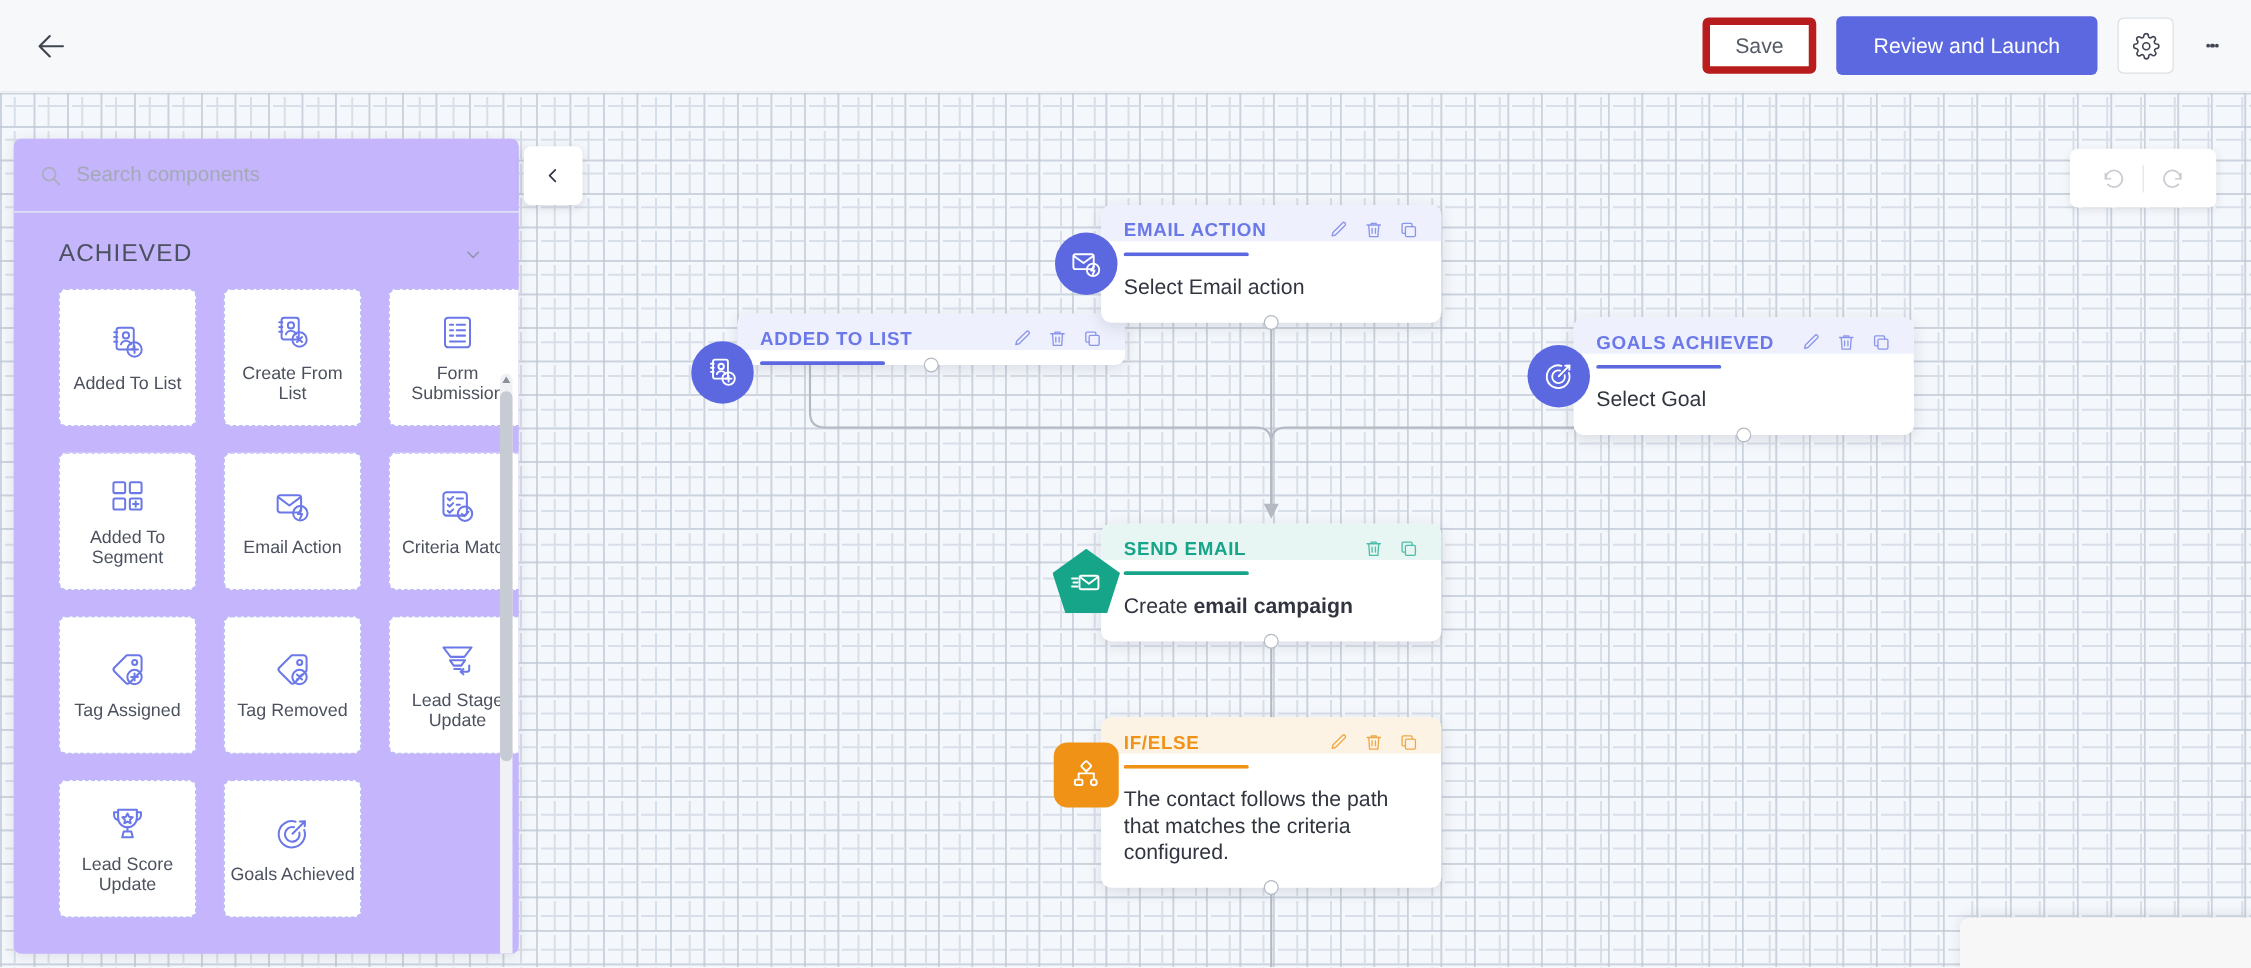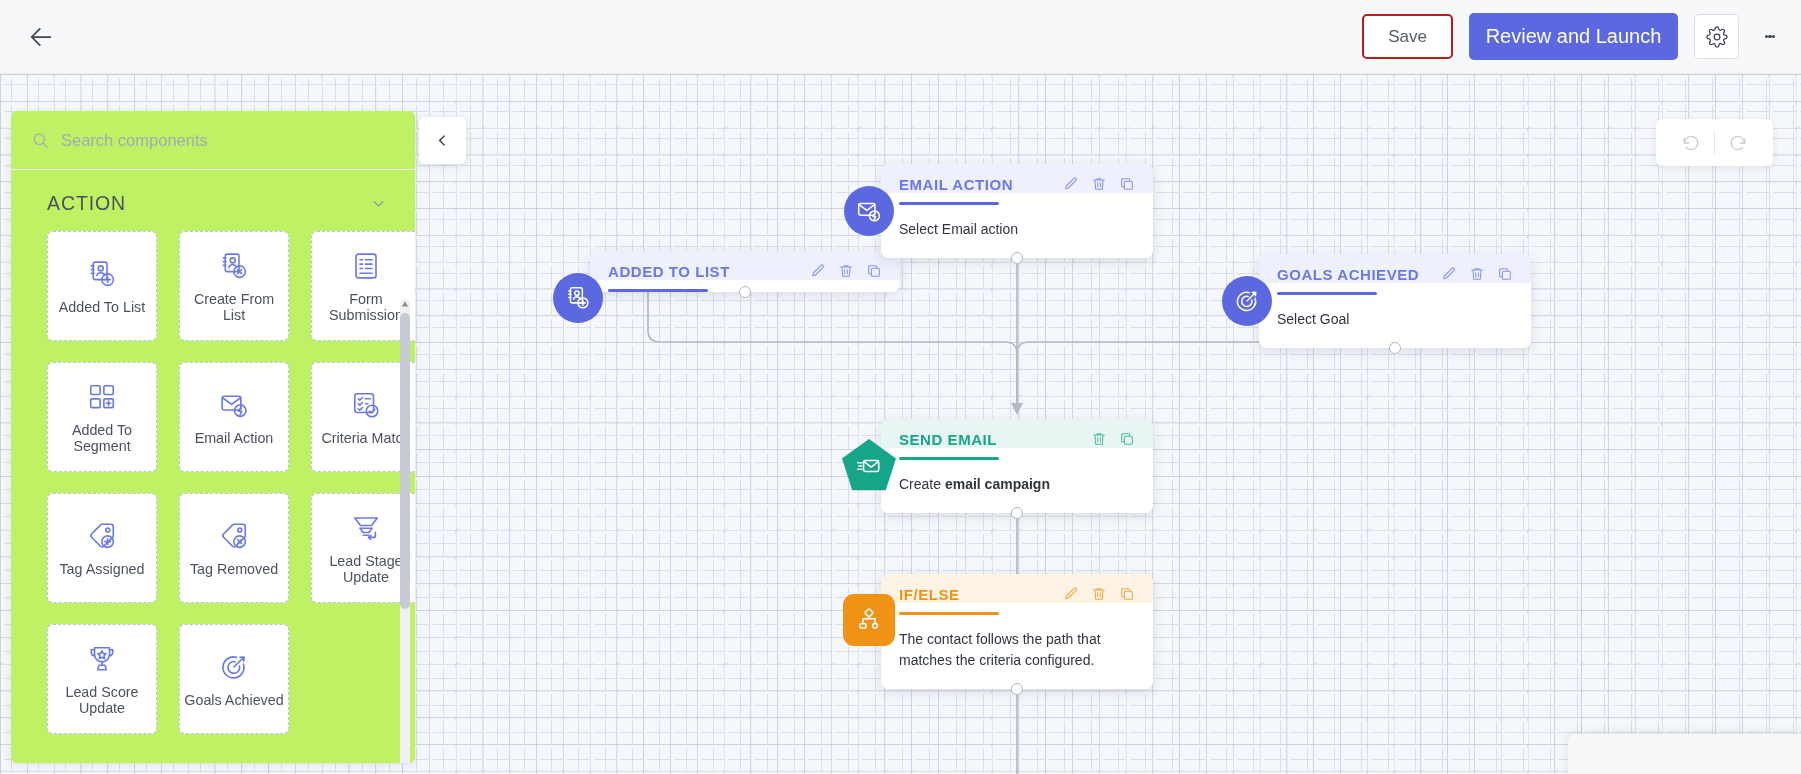--- a/index.html
+++ b/index.html
@@ -25,28 +25,28 @@
     font-size: 15.5px; color: #6c74e0; line-height: 19px; cursor: pointer;
   }
   .page-title {
     font-size: 25px; color: #2f3542; line-height: 32px; margin-top: 2px;
     letter-spacing: -0.1px;
   }
   .header-right {
     margin-left: auto; display: flex; align-items: center; gap: 16px; padding-right: 16px;
   }
   .btn-save {
-    min-width: 91px; height: 45px; background: #ffffff; border: 2px solid #b91c1c;
+    min-width: 91px; height: 45px; background: #ffffff; border: 6px solid #b91c1c;
     border-radius: 5px; font-size: 17px; color: #555b66; cursor: pointer;
     display: flex; align-items: center; justify-content: center;
     font-family: "Liberation Sans", sans-serif;
   }
   .btn-launch {
     min-width: 209px; height: 47px; background: #5b68e0; border: none;
-    border-radius: 5px; font-size: 20px; color: #ffffff; cursor: pointer;
+    border-radius: 5px; font-size: 17px; color: #ffffff; cursor: pointer;
     display: flex; align-items: center; justify-content: center;
     font-family: "Liberation Sans", sans-serif;
   }
   .btn-gear {
     width: 45px; height: 45px; background: #ffffff; border: 1px solid #dcdfe5;
     border-radius: 5px; cursor: pointer;
     display: flex; align-items: center; justify-content: center;
   }
   .btn-kebab {
     width: 30px; height: 45px; cursor: pointer;
@@ -83,21 +83,21 @@
       repeating-linear-gradient(to bottom, #000 0 4px, transparent 4px 26.8px);
     -webkit-mask-composite: source-over;
     mask-image:
       repeating-linear-gradient(to right, #000 0 4px, transparent 4px 26.8px),
       repeating-linear-gradient(to bottom, #000 0 4px, transparent 4px 26.8px);
   }
 
   
   .left-panel {
     position: absolute; left: 11px; top: 111px; width: 404px; height: 652px;
-    background: #bef264; border-radius: 6px;
+    background: #c4b5fd; border-radius: 6px;
     box-shadow: 0 2px 10px rgba(40,50,70,.10);
     z-index: 40; overflow: hidden;
     display: flex; flex-direction: column;
   }
   .search-row {
     height: 59px; min-height: 59px; display: flex; align-items: center;
     padding: 0 20px; border-bottom: 1px solid #edeff3;
   }
   .search-ico { margin-right: 11px; color: #a9aebb; display: flex; }
   .search-input {
@@ -182,21 +182,21 @@
     font-family: "Liberation Sans", sans-serif;
   }
   .node-acts {
     margin-left: auto; display: flex; gap: 12px; align-items: center;
   }
   .act { cursor: pointer; display: flex; }
   .head-rule {
     height: 2.5px; width: 100px; border-radius: 2px; margin: 9px 0 0 18px;
   }
   .node-body {
-    padding: 14px 18px 18px 18px; font-size: 14px; color: #30353f; line-height: 21px;
+    padding: 14px 18px 18px 18px; font-size: 17px; color: #30353f; line-height: 21px;
     background: #ffffff; border-radius: 0 0 8px 8px;
   }
   .node-body b { font-weight: bold; }
 
   .node-badge {
     position: absolute; left: -37px; top: 22px; width: 50px; height: 50px;
     display: flex; align-items: center; justify-content: center; color: #fff; z-index: 21;
   }
   .badge-circle { border-radius: 50%; }
   .badge-square { border-radius: 11px; }
@@ -471,21 +471,21 @@
     <span class="search-ico">
       <svg width="19" height="19" viewBox="0 0 24 24" fill="none" stroke="currentColor" stroke-width="1.7" stroke-linecap="round">
           <circle cx="10.5" cy="10.5" r="6.5"></circle>
           <path d="M15.5 15.5 21 21"></path>
         </svg>
     </span>
     <input class="search-input" type="text" placeholder="Search components" style="">
   </div>
 
   <div class="group-head">
-    <span class="group-title">ACTION</span>
+    <span class="group-title">ACHIEVED</span>
     <span class="chev-down">
       <svg width="17" height="17" viewBox="0 0 24 24" fill="none" stroke="currentColor" stroke-width="1.7" stroke-linecap="round" stroke-linejoin="round">
           <path d="M6 9.5 12 15.5 18 9.5"></path>
         </svg>
     </span>
   </div>
 
   <div class="scroll-area">
     <div class="grid">
 

